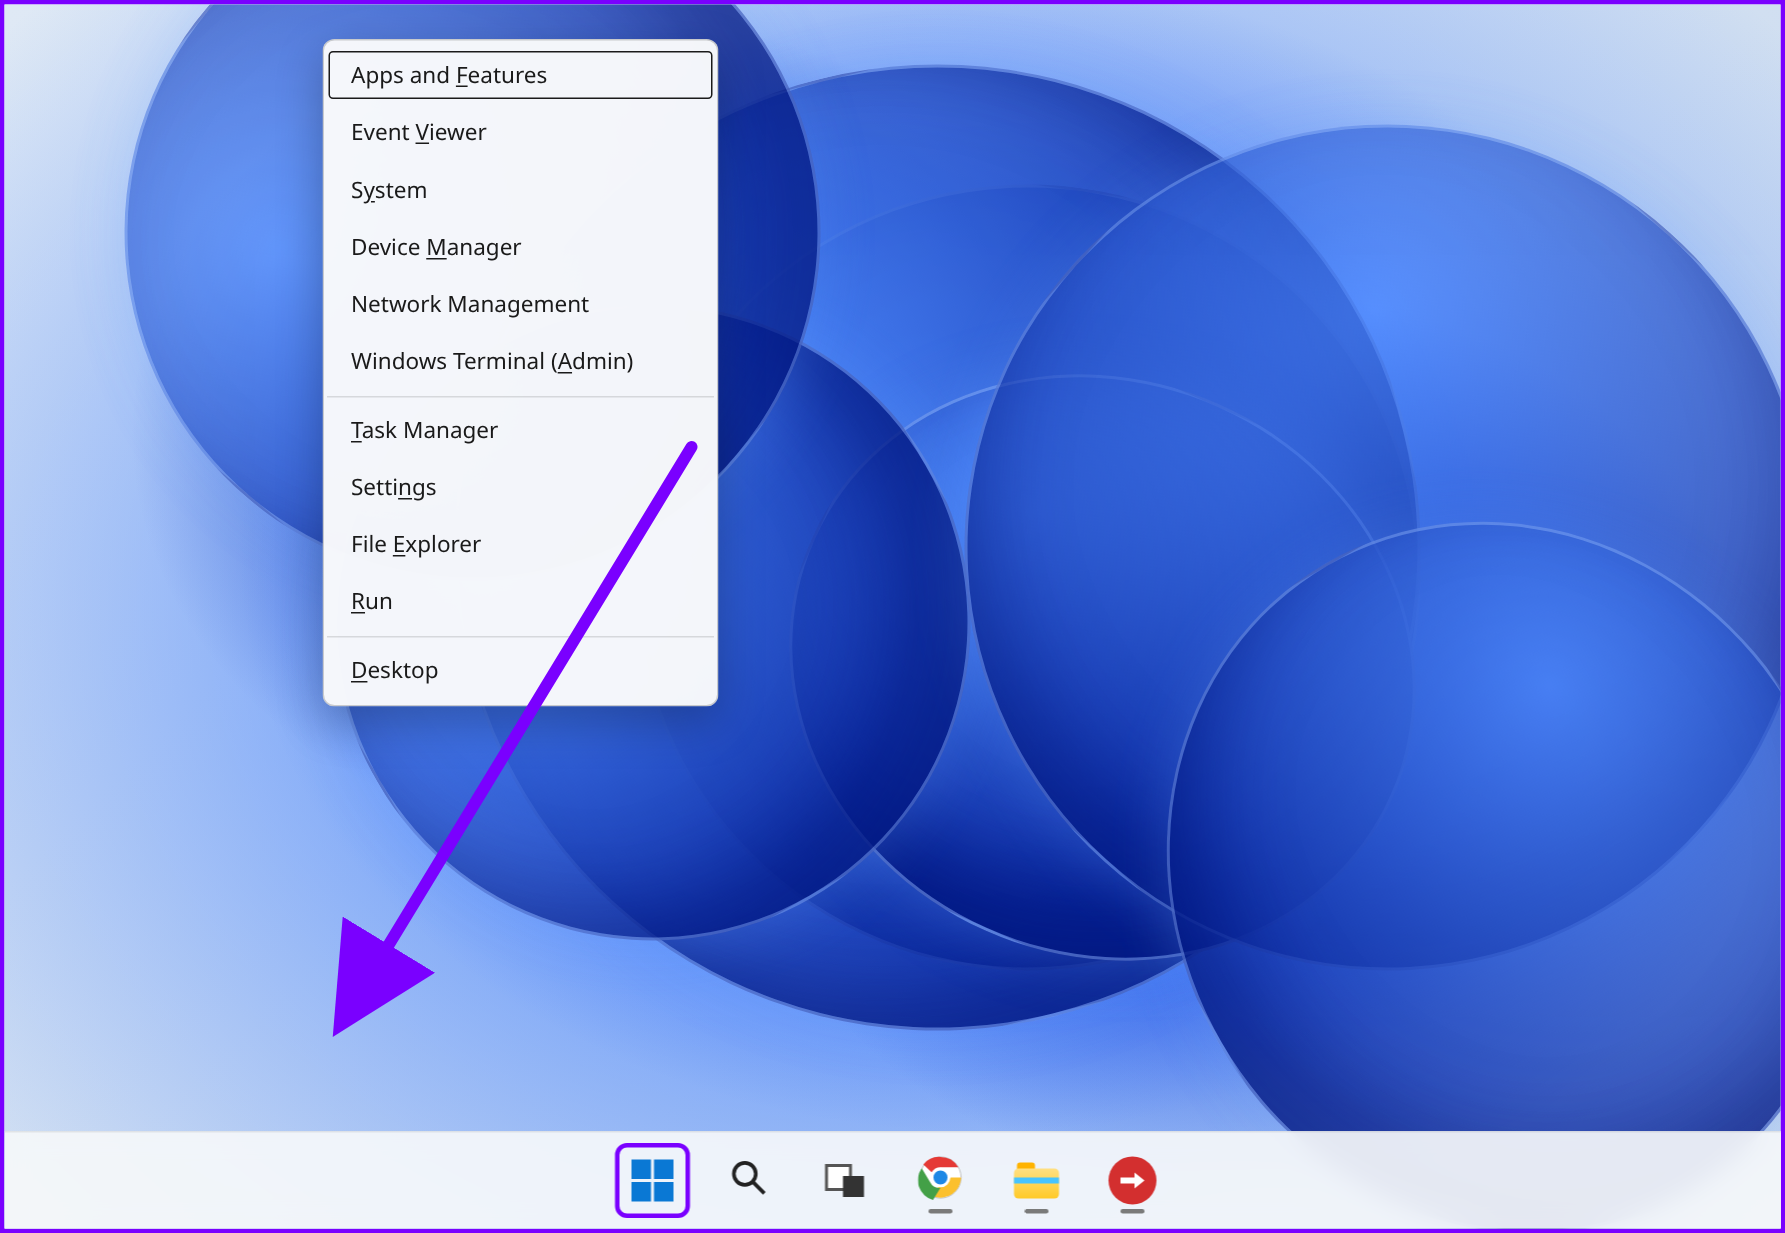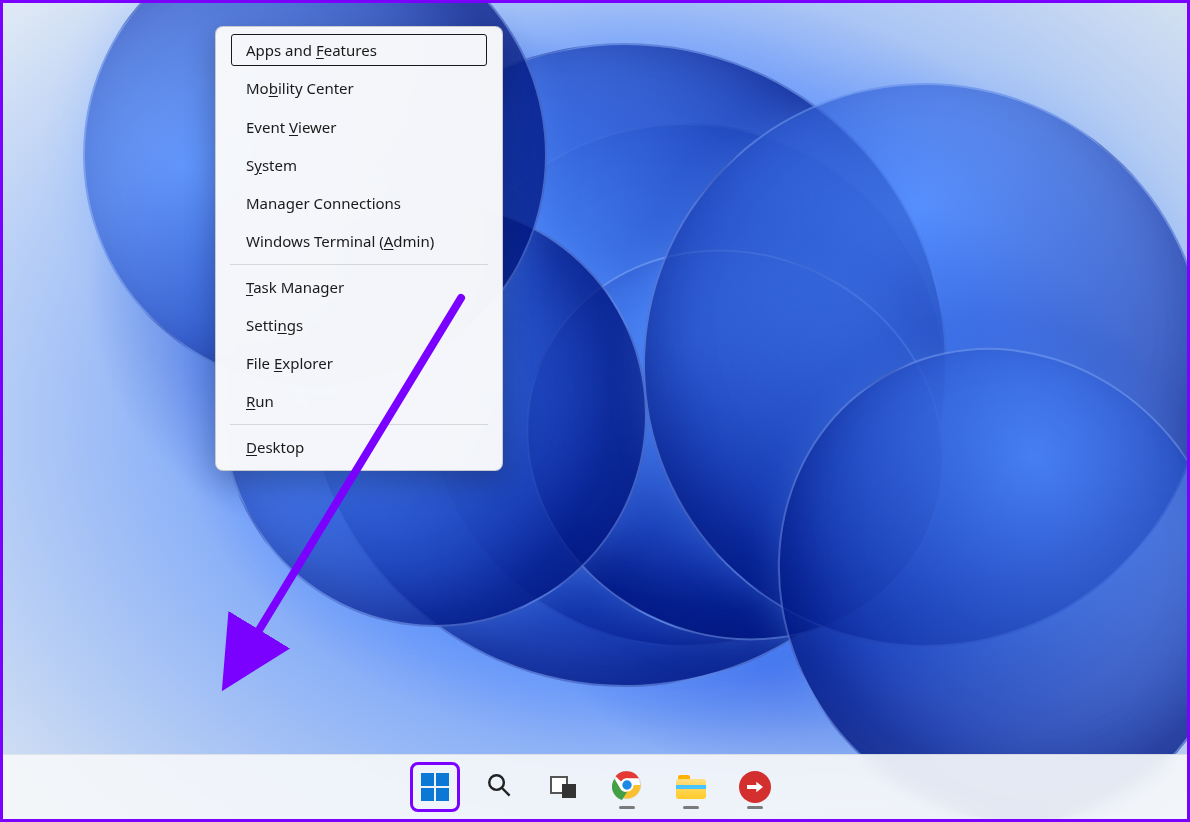--- a/index.html
+++ b/index.html
@@ -116,21 +116,21 @@
   
   .context-menu {
     position: absolute;
     left: 212px;
     top: 23px;
     width: 262px;
     background: rgba(248, 249, 251, 0.98);
     border: 1px solid rgba(0, 0, 0, 0.18);
     border-radius: 8px;
     box-shadow: 0 10px 30px rgba(0, 0, 0, 0.25);
-    padding: 4px 12px;
+    padding: 4px 0;
     font-size: 15px;
     color: #1a1a1a;
   }
   .menu-item {
     padding: 9px 18px 9px 18px;
     line-height: 1.35;
     display: flex;
     align-items: center;
     justify-content: space-between;
     cursor: default;
@@ -175,30 +175,30 @@
     <div class="petal" style="left:640px; top:80px;  width:560px; height:560px; transform:rotate(42deg); opacity:.8;"></div>
     <div class="petal" style="left:80px;  top:-80px; width:460px; height:460px; transform:rotate(-50deg); opacity:.8;"></div>
     <div class="petal" style="left:760px; top:360px; width:480px; height:440px; transform:rotate(60deg); opacity:.85;"></div>
   </div>
 
   <div class="context-menu" id="context-menu">
       <div class="menu-item hovered">
         <span>Apps and <span class="mnemonic">F</span>eatures</span>
       </div>
       <div class="menu-item">
-        <span>Mo<span class="mnemonic">b</span>ility Center</span>
-      </div>
-      <div class="menu-item">
         <span>Event <span class="mnemonic">V</span>iewer</span>
       </div>
       <div class="menu-item">
         <span>S<span class="mnemonic">y</span>stem</span>
       </div>
       <div class="menu-item">
-        <span>Manager Connections</span>
+        <span>Device <span class="mnemonic">M</span>anager</span>
+      </div>
+      <div class="menu-item">
+        <span>Network Management</span>
       </div>
       <div class="menu-item">
         <span>Windows Terminal (<span class="mnemonic">A</span>dmin)</span>
       </div>
       <div class="menu-sep"></div>
       <div class="menu-item">
         <span><span class="mnemonic">T</span>ask Manager</span>
       </div>
       <div class="menu-item">
         <span>Setti<span class="mnemonic">n</span>gs</span>

